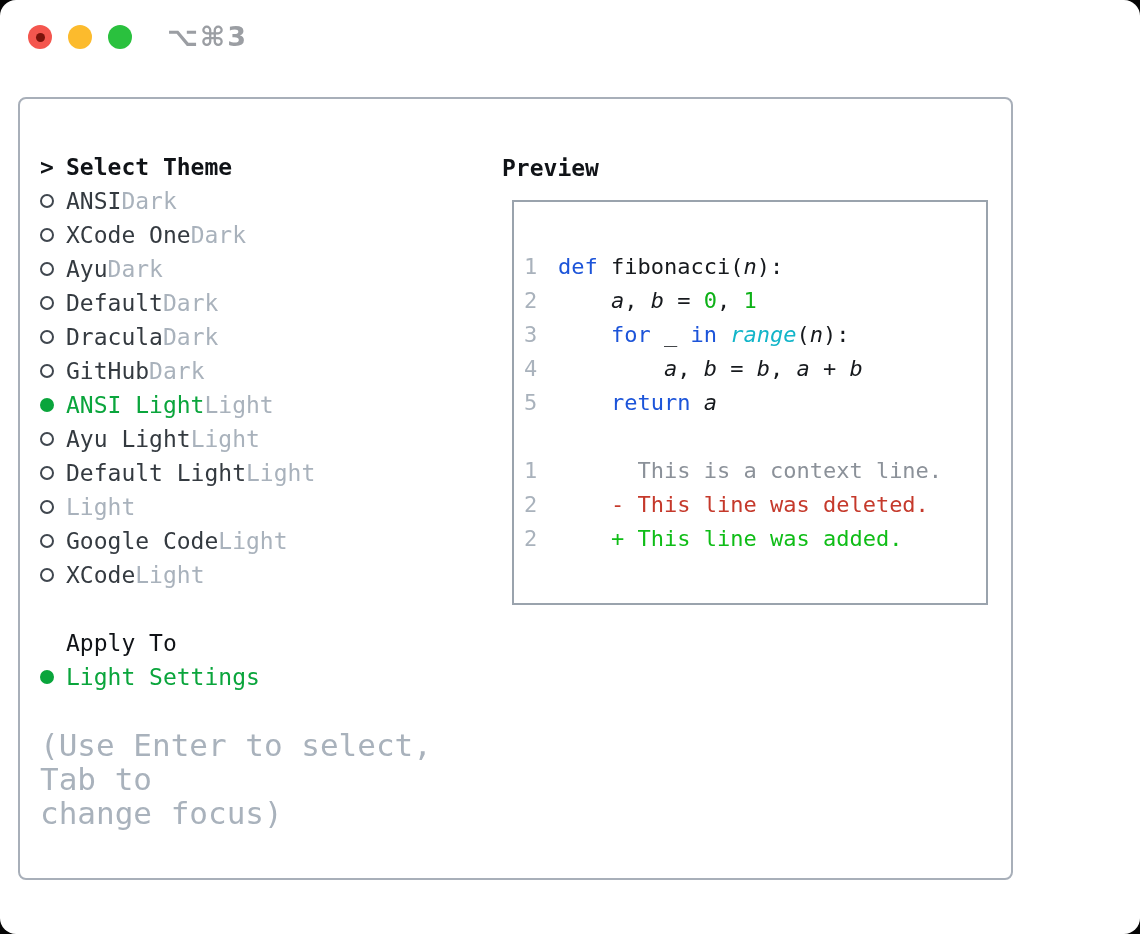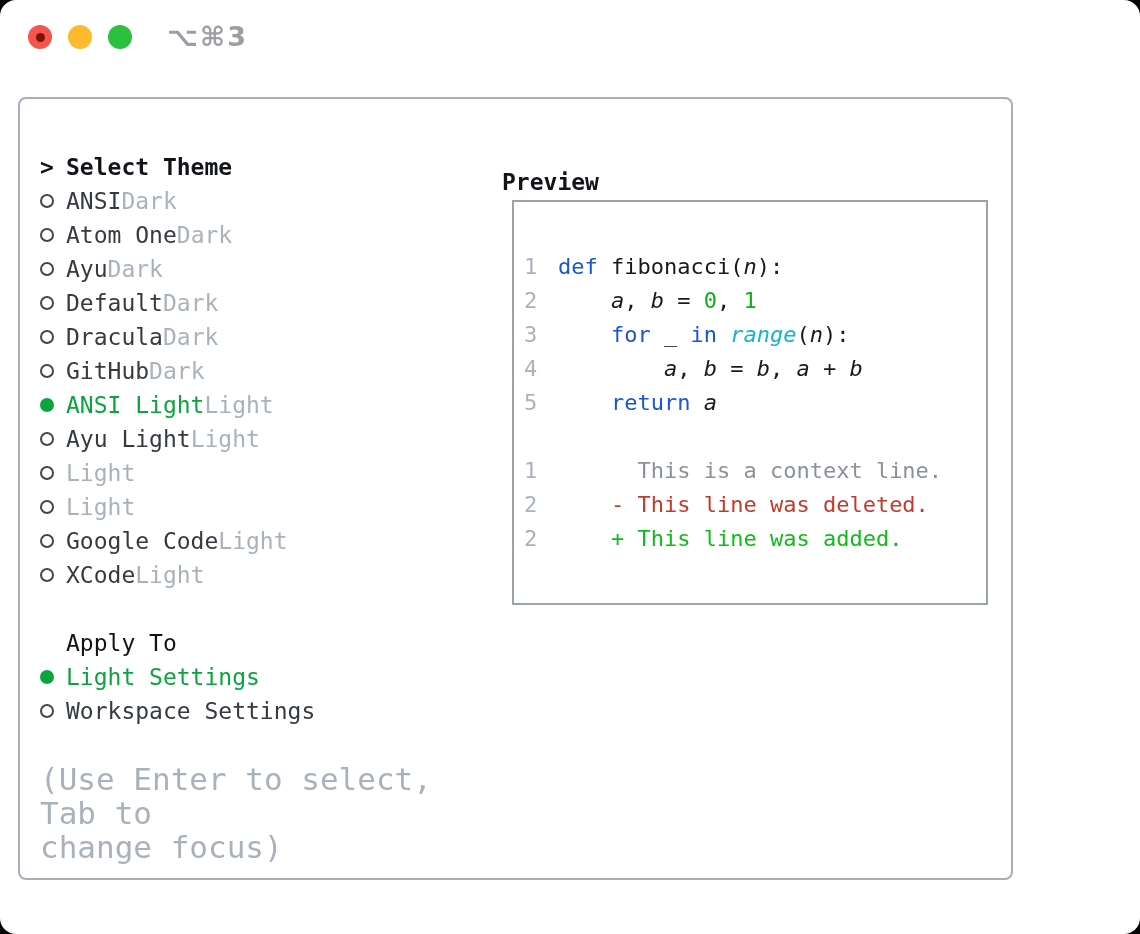--- a/index.html
+++ b/index.html
@@ -40,21 +40,21 @@
   .subheading{color:#101317;}
   .radio{width:14px;height:14px;border:2px solid #40474f;border-radius:50%;box-sizing:border-box;}
   .radio.sel{background:var(--accent);border-color:var(--accent);}
   .name{color:#343a40;}
   .tag{color:var(--muted);}
   .row.sel .name{color:var(--accent);}
   .spacer{height:34px;}
   .help{color:var(--muted);font-size:31px;line-height:34px;}
   
   .preview-title{
-    position:absolute;left:482px;top:66px;height:34px;line-height:34px;
+    position:absolute;left:482px;top:52px;height:34px;line-height:34px;
     font-size:23px;font-weight:bold;color:#101317;
   }
   .preview-box{
     position:absolute;left:492px;top:101px;width:476px;height:405px;
     border:2px solid #9aa3ad;box-sizing:border-box;background:#fff;overflow:hidden;
   }
   #code{margin:0;padding:48px 0 0 10px;font-size:22px;line-height:34px;}
   .cl{display:flex;height:34px;align-items:center;}
   .ln{width:34px;flex:none;color:var(--muted);}
   .ct{white-space:pre;color:#16191d;}
@@ -84,43 +84,42 @@
   <div class="panel">
 
     <div class="left-col">
       <div class="row">
         <span class="gutter prefix">&gt;</span>
         <span class="heading">Select Theme</span>
       </div>
 
       <div id="theme-list">
           <div class="row"><span class="gutter"><span class="radio"></span></span><span class="name">ANSI</span> <span class="tag">Dark</span></div>
-          <div class="row"><span class="gutter"><span class="radio"></span></span><span class="name">Atom One</span> <span class="tag">Dark</span></div>
+          <div class="row"><span class="gutter"><span class="radio"></span></span><span class="name">XCode One</span> <span class="tag">Dark</span></div>
           <div class="row"><span class="gutter"><span class="radio"></span></span><span class="name">Ayu</span> <span class="tag">Dark</span></div>
           <div class="row"><span class="gutter"><span class="radio"></span></span><span class="name">Default</span> <span class="tag">Dark</span></div>
           <div class="row"><span class="gutter"><span class="radio"></span></span><span class="name">Dracula</span> <span class="tag">Dark</span></div>
           <div class="row"><span class="gutter"><span class="radio"></span></span><span class="name">GitHub</span> <span class="tag">Dark</span></div>
           <div class="row sel"><span class="gutter"><span class="radio sel"></span></span><span class="name">ANSI Light</span> <span class="tag">Light</span></div>
           <div class="row"><span class="gutter"><span class="radio"></span></span><span class="name">Ayu Light</span> <span class="tag">Light</span></div>
-          <div class="row"><span class="gutter"><span class="radio"></span></span> <span class="tag">Light</span></div>
+          <div class="row"><span class="gutter"><span class="radio"></span></span><span class="name">Default Light</span> <span class="tag">Light</span></div>
           <div class="row"><span class="gutter"><span class="radio"></span></span> <span class="tag">Light</span></div>
           <div class="row"><span class="gutter"><span class="radio"></span></span><span class="name">Google Code</span> <span class="tag">Light</span></div>
           <div class="row"><span class="gutter"><span class="radio"></span></span><span class="name">XCode</span> <span class="tag">Light</span></div>
         </div>
 
       <div class="spacer"></div>
 
       <div class="row">
         <span class="gutter"></span>
         <span class="subheading">Apply To</span>
       </div>
 
       <div id="apply-list">
           <div class="row sel"><span class="gutter"><span class="radio sel"></span></span><span class="name">Light Settings</span></div>
-          <div class="row"><span class="gutter"><span class="radio"></span></span><span class="name">Workspace Settings</span></div>
         </div>
 
       <div class="spacer"></div>
 
       <div class="help">
         <div>(Use Enter to select, Tab to</div>
         <div>change focus)</div>
       </div>
     </div>
 

